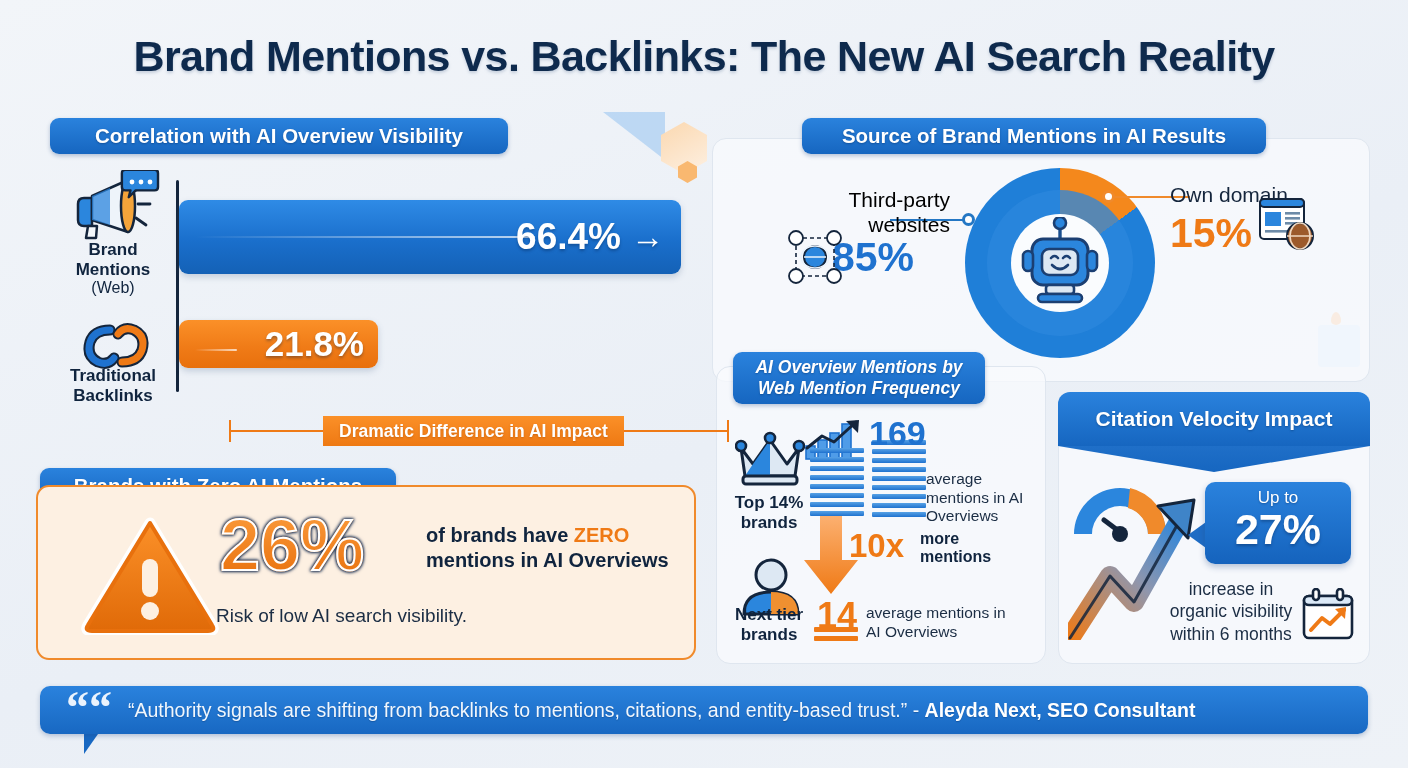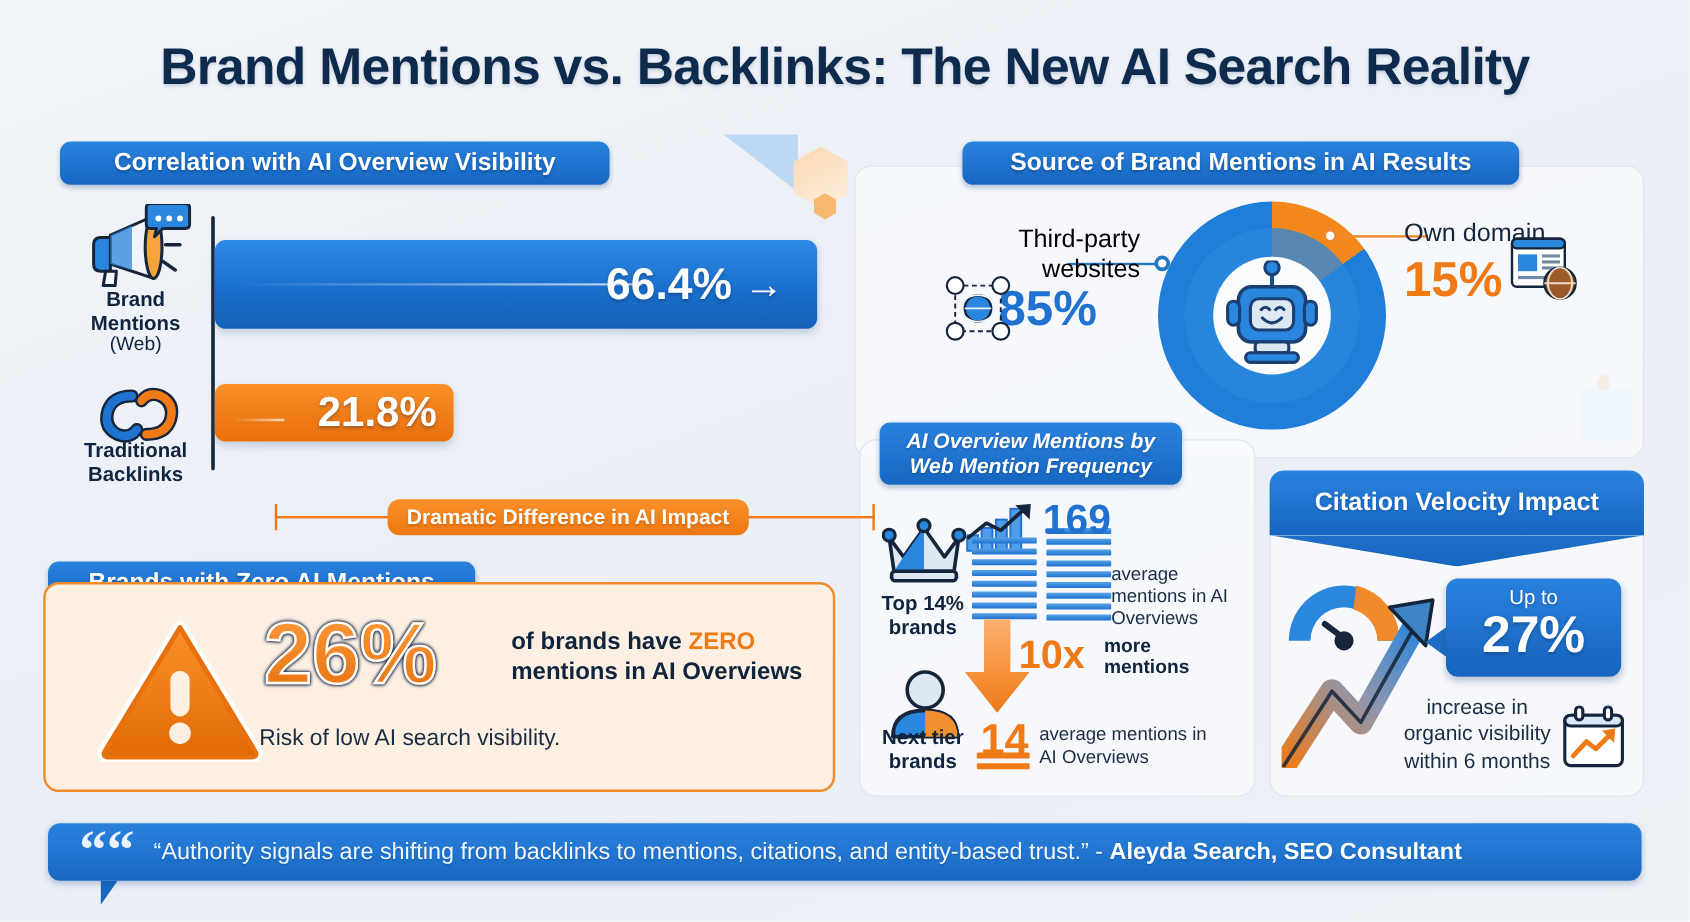--- a/index.html
+++ b/index.html
@@ -117,21 +117,21 @@
 
   .bar {
     position: absolute; left: 129px;
     border-radius: 9px;
     display: flex; align-items: center;
     box-shadow: 0 3px 6px rgba(70,100,140,0.25);
   }
   #bar-blue {
     top: 32px; width: 502px; height: 74px;
     background: linear-gradient(180deg, #2f8be6 0%, #1a6fcc 55%, #1461b6 100%);
-    justify-content: flex-end; padding-right: 28px;
+    justify-content: flex-end; padding-right: 17px;
   }
   #bar-orange {
     top: 152px; width: 199px; height: 48px;
     background: linear-gradient(180deg, #fb9028 0%, #ef7a16 60%, #e8700d 100%);
     justify-content: flex-end; padding-right: 14px;
   }
   .bar-streak {
     position: absolute; left: 16px; height: 2px;
     background: linear-gradient(90deg, rgba(255,255,255,0) 0%, rgba(255,255,255,0.72) 100%);
     border-radius: 2px;
@@ -154,21 +154,21 @@
   #bracket { position: absolute; left: 179px; top: 248px; width: 500px; height: 30px; }
   #bracket .hline {
     position: absolute; left: 0; top: 14px; width: 100%; height: 2px; background: #ef7a16;
   }
   #bracket .cap { position: absolute; top: 4px; width: 2px; height: 22px; background: #ef7a16; }
   #bracket .cap.l { left: 0; }
   #bracket .cap.r { right: 0; }
   #bracket-label {
     position: absolute; left: 94px; top: 0; height: 30px;
     background: linear-gradient(180deg, #fb9028, #ee7913);
-    border-radius: 10px; color: #fff; font-size: 17.5px; font-weight: 700;
+    border-radius: 0; color: #fff; font-size: 17.5px; font-weight: 700;
     display: flex; align-items: center; padding: 0 16px;
     text-shadow: 0 1px 2px rgba(140,60,0,0.35);
   }
 
   
   #card-zero {
     position: absolute; left: 36px; top: 485px; width: 660px; height: 175px;
     background: #fdf0e2; border: 2px solid #f08a2b; border-radius: 13px;
   }
   #warn-icon { position: absolute; left: 42px; top: 28px; }
@@ -584,14 +584,14 @@
   <rect x="4" y="8" width="48" height="9" rx="5" fill="#dbe9f7" stroke="#14253c" stroke-width="2.6"></rect>
   <rect x="13" y="1" width="6" height="11" rx="3" fill="#fff" stroke="#14253c" stroke-width="2.6"></rect>
   <rect x="37" y="1" width="6" height="11" rx="3" fill="#fff" stroke="#14253c" stroke-width="2.6"></rect>
   <path d="M11 42 L22 30 L30 36 L44 22" fill="none" stroke="#ef7a16" stroke-width="4" stroke-linecap="round" stroke-linejoin="round"></path>
   <path d="M35 21 L46 19 L45 31 Z" fill="#ef7a16"></path>
 </svg>
 
 <div id="quote-tail"></div>
 <div id="quote-bar">
   <span id="quote-mark">““</span>
-  <span id="quote-text"><span>“Authority signals are shifting from backlinks to mentions, citations, and entity-based trust.” - </span><b>Aleyda Search, SEO Consultant</b></span>
+  <span id="quote-text"><span>“Authority signals are shifting from backlinks to mentions, citations, and entity-based trust.” - </span><b>Aleyda Next, SEO Consultant</b></span>
 </div>
 
 </body></html>

